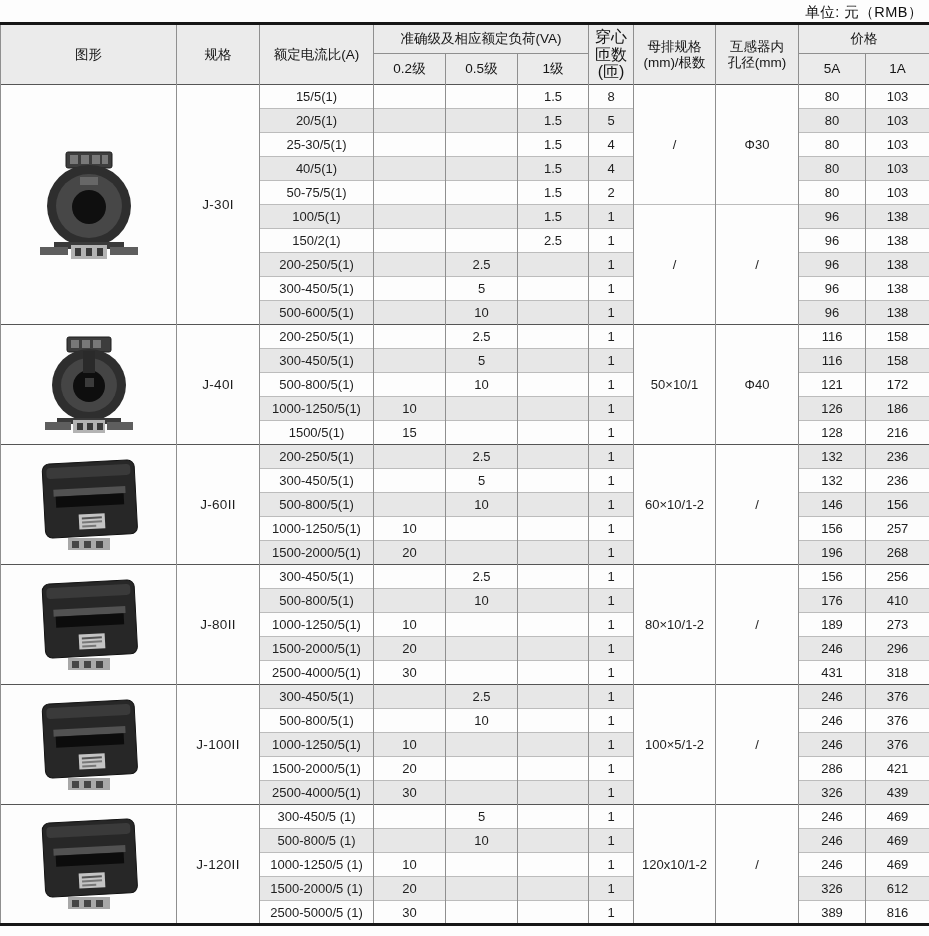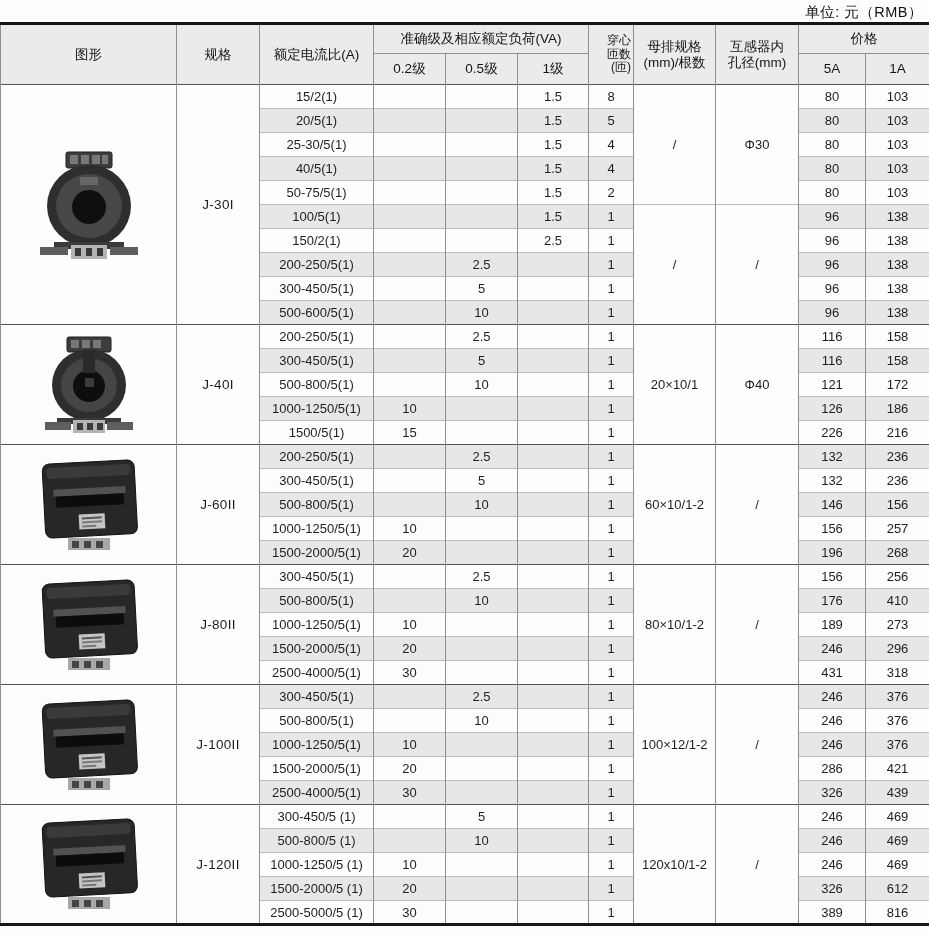--- a/index.html
+++ b/index.html
@@ -37,21 +37,21 @@
     overflow:hidden;
   }
   thead th{
     background:var(--header-bg);
     font-weight:normal;font-size:13.5px;line-height:1.18;color:#151515;
     border-top:1px solid var(--border-v);
   }
   thead tr.h1{height:30px;}
   thead tr.h2{height:31px;}
   .multiline{white-space:pre-line;}
-  th.small{font-size:12px;line-height:1.12;text-align:right;}
+  th.small{font-size:16px;line-height:1.12;}
   tbody tr{height:24px;}
   tbody td{font-size:13px;color:#1e1e1e;background:#fdfdfd;}
   tbody td.striped{background:var(--stripe);}
   tbody tr.section-start td{border-top:1.8px solid var(--border-section);}
   td.spec-cell{font-size:13.5px;letter-spacing:.3px;background:#fdfdfd;}
   td.photo-cell{background:#fdfdfd;}
   td.photo-cell svg{display:block;margin:0 auto;}
   td.merged{background:#fdfdfd;font-size:13px;}
 </style>
 </head>
@@ -113,21 +113,21 @@
               <rect x="24" y="94" width="70" height="7" fill="#3a3a3a"></rect>
               <rect x="10" y="99" width="28" height="8" fill="#5e5e5e"></rect>
               <rect x="80" y="99" width="28" height="8" fill="#5e5e5e"></rect>
               <rect x="41" y="97" width="36" height="14" fill="#b3b3b3"></rect>
               <rect x="45" y="100" width="6" height="8" fill="#3a3a3a"></rect>
               <rect x="56" y="100" width="6" height="8" fill="#3a3a3a"></rect>
               <rect x="67" y="100" width="6" height="8" fill="#3a3a3a"></rect>
             </svg>
           </td>
           <td class="spec-cell" rowspan="10">J-30I</td>
-          <td>15/2(1)</td>
+          <td>15/5(1)</td>
           <td></td>
           <td></td>
           <td>1.5</td>
           <td>8</td>
           <td class="merged" rowspan="5">/</td>
           <td class="merged" rowspan="5">Φ30</td>
           <td>80</td>
           <td>103</td>
         </tr>
         <tr>
@@ -233,21 +233,21 @@
               <rect x="50" y="89" width="6" height="7" fill="#3a3a3a"></rect>
               <rect x="60" y="89" width="6" height="7" fill="#3a3a3a"></rect>
             </svg>
           </td>
           <td class="spec-cell" rowspan="5">J-40I</td>
           <td>200-250/5(1)</td>
           <td></td>
           <td>2.5</td>
           <td></td>
           <td>1</td>
-          <td class="merged" rowspan="5">20×10/1</td>
+          <td class="merged" rowspan="5">50×10/1</td>
           <td class="merged" rowspan="5">Φ40</td>
           <td>116</td>
           <td>158</td>
         </tr>
         <tr>
           <td class="striped">300-450/5(1)</td>
           <td class="striped"></td>
           <td class="striped">5</td>
           <td class="striped"></td>
           <td class="striped">1</td>
@@ -271,21 +271,21 @@
           <td class="striped">1</td>
           <td class="striped">126</td>
           <td class="striped">186</td>
         </tr>
         <tr>
           <td>1500/5(1)</td>
           <td>15</td>
           <td></td>
           <td></td>
           <td>1</td>
-          <td>226</td>
+          <td>128</td>
           <td>216</td>
         </tr>
         <tr class="section-start">
           <td rowspan="5" class="photo-cell">
             <svg width="114" height="98" viewBox="0 0 114 98">
               <g transform="rotate(-3 57 46)">
                 <rect x="12" y="6" width="92" height="74" rx="7" fill="#272727" stroke="#121212"></rect>
                 <rect x="16" y="10" width="84" height="11" rx="4" fill="#3a3a3a"></rect>
                 <rect x="22" y="32" width="72" height="7" fill="#525252"></rect>
                 <rect x="24" y="39" width="68" height="11" fill="#0c0c0c"></rect>
@@ -431,21 +431,21 @@
               <rect x="52" y="85" width="7" height="7" fill="#454545"></rect>
               <rect x="64" y="85" width="7" height="7" fill="#454545"></rect>
             </svg>
           </td>
           <td class="spec-cell" rowspan="5">J-100II</td>
           <td class="striped">300-450/5(1)</td>
           <td class="striped"></td>
           <td class="striped">2.5</td>
           <td class="striped"></td>
           <td class="striped">1</td>
-          <td class="merged" rowspan="5">100×12/1-2</td>
+          <td class="merged" rowspan="5">100×5/1-2</td>
           <td class="merged" rowspan="5">/</td>
           <td class="striped">246</td>
           <td class="striped">376</td>
         </tr>
         <tr>
           <td>500-800/5(1)</td>
           <td></td>
           <td>10</td>
           <td></td>
           <td>1</td>

